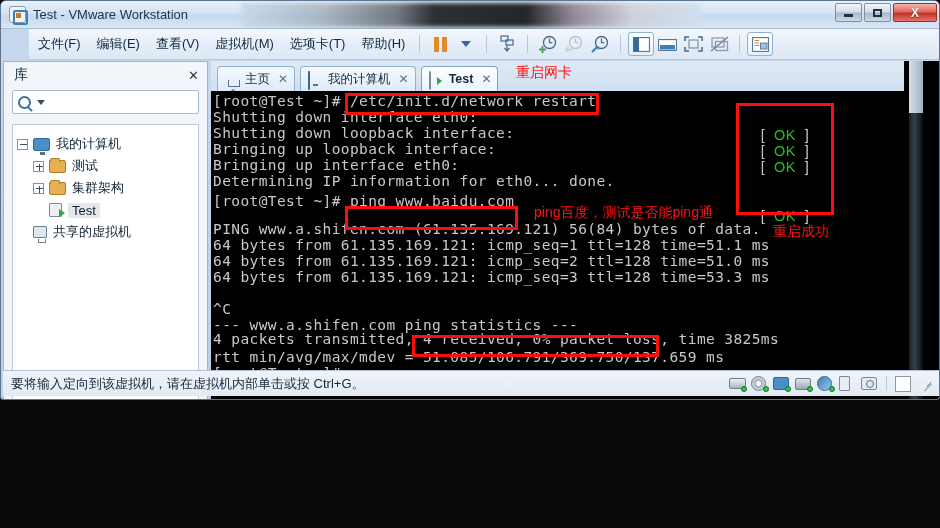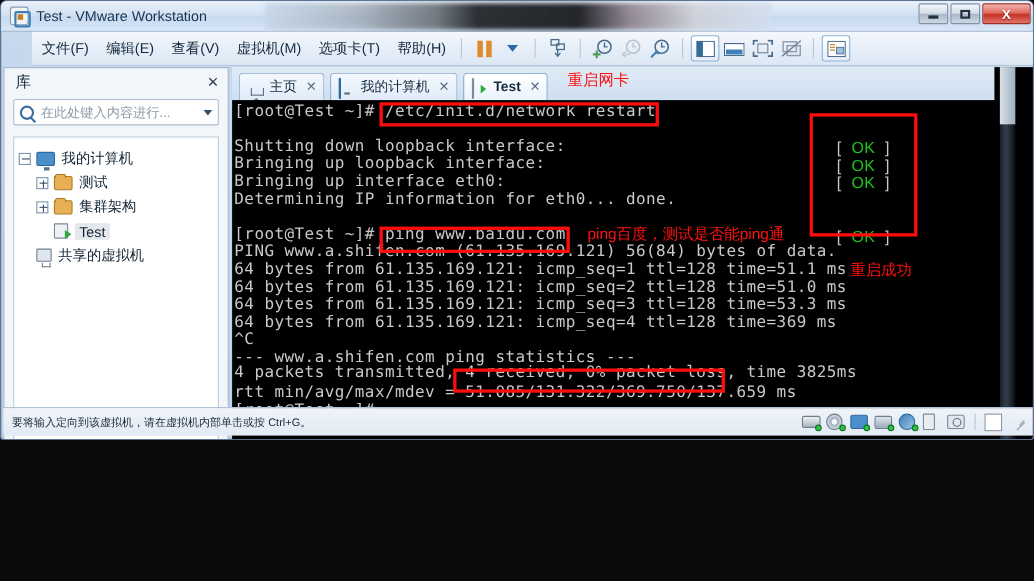--- a/index.html
+++ b/index.html
@@ -172,21 +172,21 @@
   
   .rbox { position:absolute; border:3px solid #ff0d0d; }
   .rtext { position:absolute; font-size:14px; color:#ff1111; white-space:nowrap;
     font-family:"Liberation Sans","DejaVu Sans",sans-serif; }
 
   
   .statusbar { position:absolute; left:2px; bottom:3px; width:936px; height:26px;
     background:linear-gradient(180deg,#f0f4f9 0%, #e2eaf3 100%);
     border-top:1px solid #b2c3d5; display:flex; align-items:center; justify-content:space-between;
     padding:0 6px 0 8px; }
-  .status-text { font-size:10px; color:#16293b; white-space:nowrap; }
+  .status-text { font-size:13px; color:#16293b; white-space:nowrap; }
   .dev-icons { display:flex; align-items:center; gap:5px; }
   .dev { width:17px; height:15px; position:relative; }
   .dev .led { position:absolute; right:-1px; bottom:-1px; width:6px; height:6px;
     background:#2fc441; border:1px solid #14722a; border-radius:50%; }
   .d-hdd { background:linear-gradient(180deg,#eef1f4,#aab5c0); border:1px solid #6e7d8c; border-radius:2px; height:11px; margin-top:2px; }
   .d-cd { width:15px; height:15px; border-radius:50%; background:radial-gradient(#f4f7fa 25%, #9fb0c0 30%, #cfd9e3 70%); border:1px solid #6e7d8c; }
   .d-net { width:16px; height:13px; margin-top:1px; background:#4a8fc9; border:1px solid #2e6a9c; border-radius:2px; }
   .d-prn { width:16px; height:12px; margin-top:2px; background:linear-gradient(180deg,#dfe6ed,#9aa8b6); border:1px solid #6e7d8c; border-radius:2px; }
   .d-snd { width:15px; height:15px; border-radius:50%; background:linear-gradient(135deg,#3f7fb8,#9cc6e6); border:1px solid #2e6a9c; }
   .d-usb { width:11px; height:15px; background:#e8edf2; border:1px solid #7b8b9b; border-radius:1px; }
@@ -323,21 +323,20 @@
     </div>
   </div>
 
   <div class="leftpanel">
     <div class="lib-header">
       <span class="lib-title">库</span>
       <span class="lib-close">✕</span>
     </div>
     <div class="searchbox">
       <span class="s-icon"></span>
-      <span class="s-ph">在此处键入内容进行...</span>
       <span class="s-caret"></span>
     </div>
     <div class="tree">
 
       <div class="trow">
         <span class="exp"></span>
         <span class="ico ico-monitor"></span>
         <span>我的计算机</span>
       </div>
 
@@ -384,35 +383,35 @@
       <div class="tab active">
         <span class="tab-ico"><span class="vm-ico"></span></span>
         <span class="tab-label">Test</span>
         <span class="tab-x">✕</span>
       </div>
       <div class="annot-top">重启网卡</div>
     </div>
 
     <div class="term">
       <div class="tline" style="top:2px;">[root@Test ~]# /etc/init.d/network restart</div>
+      <div class="tline" style="top:18px;">Shutting down interface eth0:</div>
       <div class="tline" style="top:50px;">Bringing up loopback interface:</div>
       <div class="tline" style="top:34px;">Shutting down loopback interface:</div>
       <div class="tline" style="top:66px;">Bringing up interface eth0:</div>
       <div class="tline" style="top:82px;">Determining IP information for eth0... done.</div>
       <div class="tline" style="top:98px;"></div>
-      <div class="tline" style="top:114px;">[root@Test ~]# ping www.baidu.com</div>
+      <div class="tline" style="top:102px;">[root@Test ~]# ping www.baidu.com</div>
       <div class="tline" style="top:130px;">PING www.a.shifen.com (61.135.169.121) 56(84) bytes of data.</div>
       <div class="tline" style="top:146px;">64 bytes from 61.135.169.121: icmp_seq=1 ttl=128 time=51.1 ms</div>
       <div class="tline" style="top:162px;">64 bytes from 61.135.169.121: icmp_seq=2 ttl=128 time=51.0 ms</div>
       <div class="tline" style="top:178px;">64 bytes from 61.135.169.121: icmp_seq=3 ttl=128 time=53.3 ms</div>
-      <div class="tline" style="top:194px;">64 bytes from 61.135.169.121: icmp_seq=4 ttl=128 time=369 ms</div>
       <div class="tline" style="top:210px;">^C</div>
       <div class="tline" style="top:226px;">--- www.a.shifen.com ping statistics ---</div>
       <div class="tline" style="top:240px;text-align:right;">4 packets transmitted, 4 received, 0% packet loss, time 3825ms</div>
-      <div class="tline" style="top:258px;">rtt min/avg/max/mdev = 51.085/131.322/369.750/137.659 ms</div>
+      <div class="tline" style="top:258px;">rtt min/avg/max/mdev = 51.085/106.791/369.750/137.659 ms</div>
       <div class="tline" style="top:274px;">[root@Test ~]# _</div>
     </div>
 
     <div class="termscroll">
       <div class="thumb"></div>
     </div>
   </div>
 
   <div class="rightstrip">
     <div class="bar"></div>
@@ -431,21 +430,21 @@
   <div class="okcol" style="left:742px; top:191px;">
     <span class="br">[</span><span>&nbsp;&nbsp;</span><span class="ok">OK</span><span>&nbsp;&nbsp;</span><span class="br">]</span>
   </div>
 
   <div class="rbox" style="left:344px;  top:92px;  width:254px; height:22px;"></div>
   <div class="rbox" style="left:735px;  top:102px; width:98px;  height:112px;"></div>
   <div class="rbox" style="left:344px;  top:205px; width:173px; height:24px;"></div>
   <div class="rbox" style="left:411px;  top:334px; width:247px; height:22px;"></div>
 
   <div class="rtext" style="left:533px; top:203px;">ping百度，测试是否能ping通</div>
-  <div class="rtext" style="left:772px; top:236px;">重启成功</div>
+  <div class="rtext" style="left:772px; top:222px;">重启成功</div>
   <div class="rtext" style="left:604px; top:375px;">能ping通百度，测试成功</div>
 
   <div class="statusbar">
     <span class="status-text">要将输入定向到该虚拟机，请在虚拟机内部单击或按 Ctrl+G。</span>
     <span class="dev-icons">
       <span class="dev">
           <span class="d-hdd" style="display:block;width:17px;"></span>
           <span class="led"></span>
         </span>
       <span class="dev">

